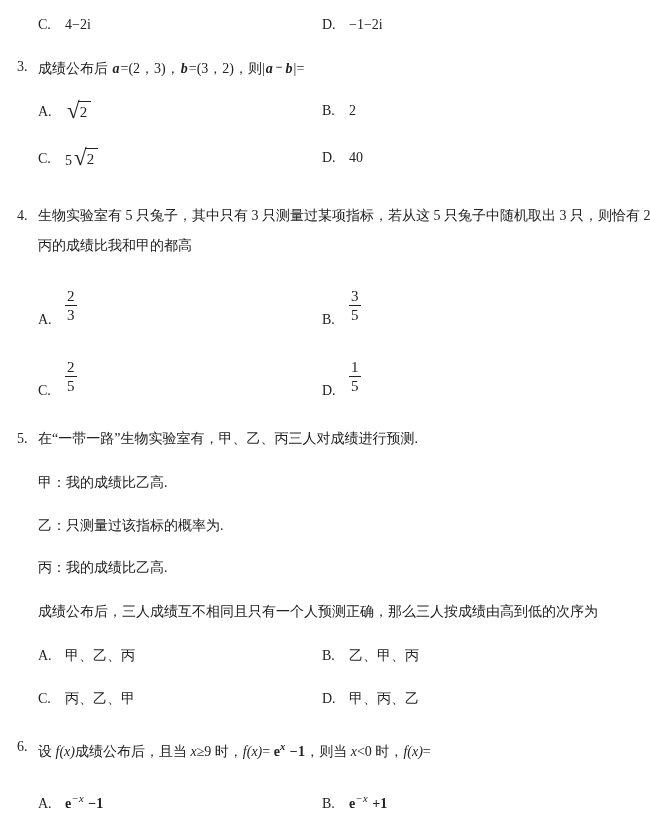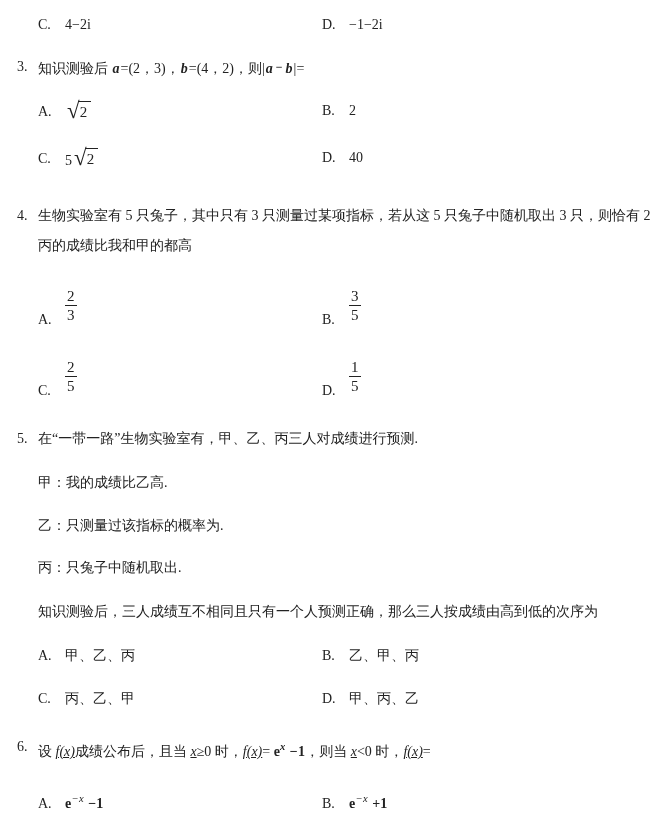--- a/index.html
+++ b/index.html
@@ -9,21 +9,21 @@
     font-size:14px; color:#222222;
   }
   .page { position:relative; width:650px; height:821px; background:#ffffff; overflow:hidden; }
   .row  { position:absolute; left:0; width:650px; white-space:nowrap; line-height:20px; }
   .qnum { position:absolute; left:17px; top:0; }
   .qtext{ position:absolute; left:38px; top:0; }
   .optL { position:absolute; left:38px;  top:0; display:inline-flex; align-items:flex-end; }
   .optR { position:absolute; left:322px; top:0; display:inline-flex; align-items:flex-end; }
   .lbl  { display:inline-block; min-width:27px; }
   .bi   { font-weight:bold; font-style:italic; padding:0 1px; }
-  .it   { font-style:italic;text-decoration:underline; }
+  .it   { font-style:italic; }
   .b    { font-weight:bold; }
   .rmin { font-weight:bold; vertical-align:2px; padding:0 2px; font-size:12px; }
   
   .sqrt { display:inline-flex; align-items:flex-start; line-height:1; margin-left:2px; }
   .sqsign { font-size:23px; line-height:0.85; font-weight:400; }
   .sqrc { border-top:1.5px solid currentColor; font-size:15px; line-height:1.25; padding:1px 4px 0 2px; margin-left:-2px; }
   .coef { line-height:17px; }
   
   .frac { display:inline-flex; flex-direction:column; align-items:center; line-height:1.2; font-size:15px; margin-bottom:6px; }
   .frac .num { padding:0 2px; }
@@ -44,21 +44,21 @@
         <span>4−2i</span>
       </span>
     <span class="optR">
         <span class="lbl">D.</span>
         <span>−1−2i</span>
       </span>
   </div>
 
   <div class="row" style="top:57px">
     <span class="qnum">3.</span>
-    <span class="qtext"><span>知识测验后 </span><span class="bi">a</span><span>=(2，3)，</span><span class="bi">b</span><span>=(4，2)，则|</span><span class="bi">a</span><span class="rmin">−</span><span class="bi">b</span><span>|=</span></span>
+    <span class="qtext"><span>成绩公布后 </span><span class="bi">a</span><span>=(2，3)，</span><span class="bi">b</span><span>=(3，2)，则|</span><span class="bi">a</span><span class="rmin">−</span><span class="bi">b</span><span>|=</span></span>
   </div>
 
   <div class="row" style="top:101px">
     <span class="optL">
         <span class="lbl">A.</span>
         <span class="coef"></span>
         <span class="sqrt">
           <span class="sqsign">√</span>
           <span class="sqrc">2</span>
         </span>
@@ -130,24 +130,24 @@
     <span class="qnum">5.</span>
     <span class="qtext">在“一带一路”生物实验室有，甲、乙、丙三人对成绩进行预测.</span>
   </div>
   <div class="row" style="top:473px">
     <span class="qtext">甲：我的成绩比乙高.</span>
   </div>
   <div class="row" style="top:516px">
     <span class="qtext">乙：只测量过该指标的概率为.</span>
   </div>
   <div class="row" style="top:558px">
-    <span class="qtext">丙：只兔子中随机取出.</span>
+    <span class="qtext">丙：我的成绩比乙高.</span>
   </div>
   <div class="row" style="top:602px">
-    <span class="qtext">知识测验后，三人成绩互不相同且只有一个人预测正确，那么三人按成绩由高到低的次序为</span>
+    <span class="qtext">成绩公布后，三人成绩互不相同且只有一个人预测正确，那么三人按成绩由高到低的次序为</span>
   </div>
 
   <div class="row" style="top:646px">
     <span class="optL">
         <span class="lbl">A.</span>
         <span>甲、乙、丙</span>
       </span>
     <span class="optR">
         <span class="lbl">B.</span>
         <span>乙、甲、丙</span>
@@ -159,21 +159,21 @@
         <span>丙、乙、甲</span>
       </span>
     <span class="optR">
         <span class="lbl">D.</span>
         <span>甲、丙、乙</span>
       </span>
   </div>
 
   <div class="row" style="top:737px">
     <span class="qnum">6.</span>
-    <span class="qtext"><span>设 </span><span class="it">f(x)</span><span>成绩公布后，且当 </span><span class="it">x</span><span>≥0 时，</span><span class="it">f(x)</span><span>= </span><span class="fbody"><span class="b">e</span><span class="sup b">x</span><span class="tail">−1</span></span><span>，则当 </span><span class="it">x</span><span>&lt;0 时，</span><span class="it">f(x)</span><span>=</span></span>
+    <span class="qtext"><span>设 </span><span class="it">f(x)</span><span>成绩公布后，且当 </span><span class="it">x</span><span>≥9 时，</span><span class="it">f(x)</span><span>= </span><span class="fbody"><span class="b">e</span><span class="sup b">x</span><span class="tail">−1</span></span><span>，则当 </span><span class="it">x</span><span>&lt;0 时，</span><span class="it">f(x)</span><span>=</span></span>
   </div>
 
   <div class="row" style="top:789px">
     <span class="optL">
         <span class="lbl">A.</span>
         <span class="fbody"><span class="b">e</span><span class="sup">−x</span><span class="tail">−1</span></span>
       </span>
     <span class="optR">
         <span class="lbl">B.</span>
         <span class="fbody"><span class="b">e</span><span class="sup">−x</span><span class="tail">+1</span></span>

